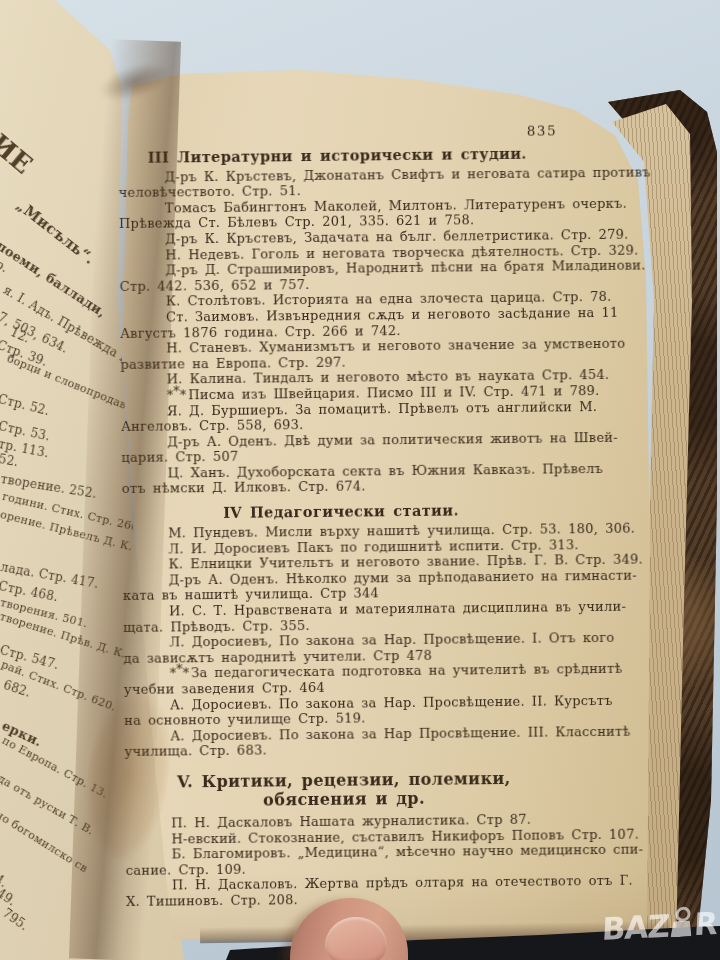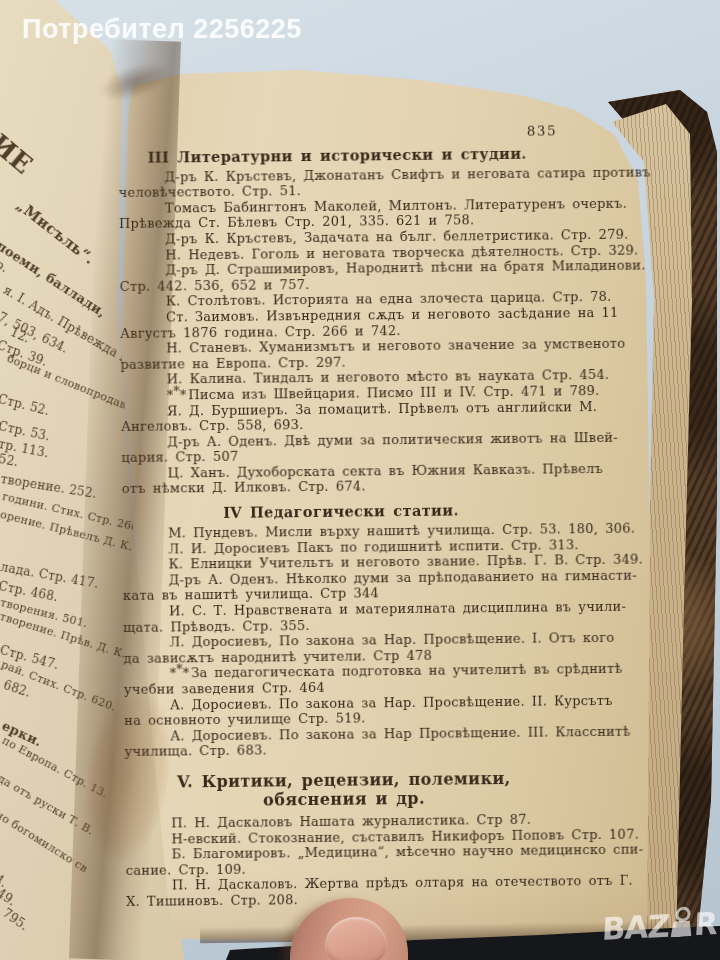--- a/index.html
+++ b/index.html
@@ -194,19 +194,18 @@
     </div>
 
   <div class="gutter"></div>
   <div class="bottom-shadow"></div>
   <div class="bottom-dark"></div>
 
   <div class="finger">
     <div class="nail"></div>
   </div>
 
-  <div class="wm-user">Потребител 2256225</div>
   <div class="wm-brand">
     <span>BAZ</span>
     <span class="bag"></span>
     <span>R</span>
   </div>
 </div>
 
 </body></html>

